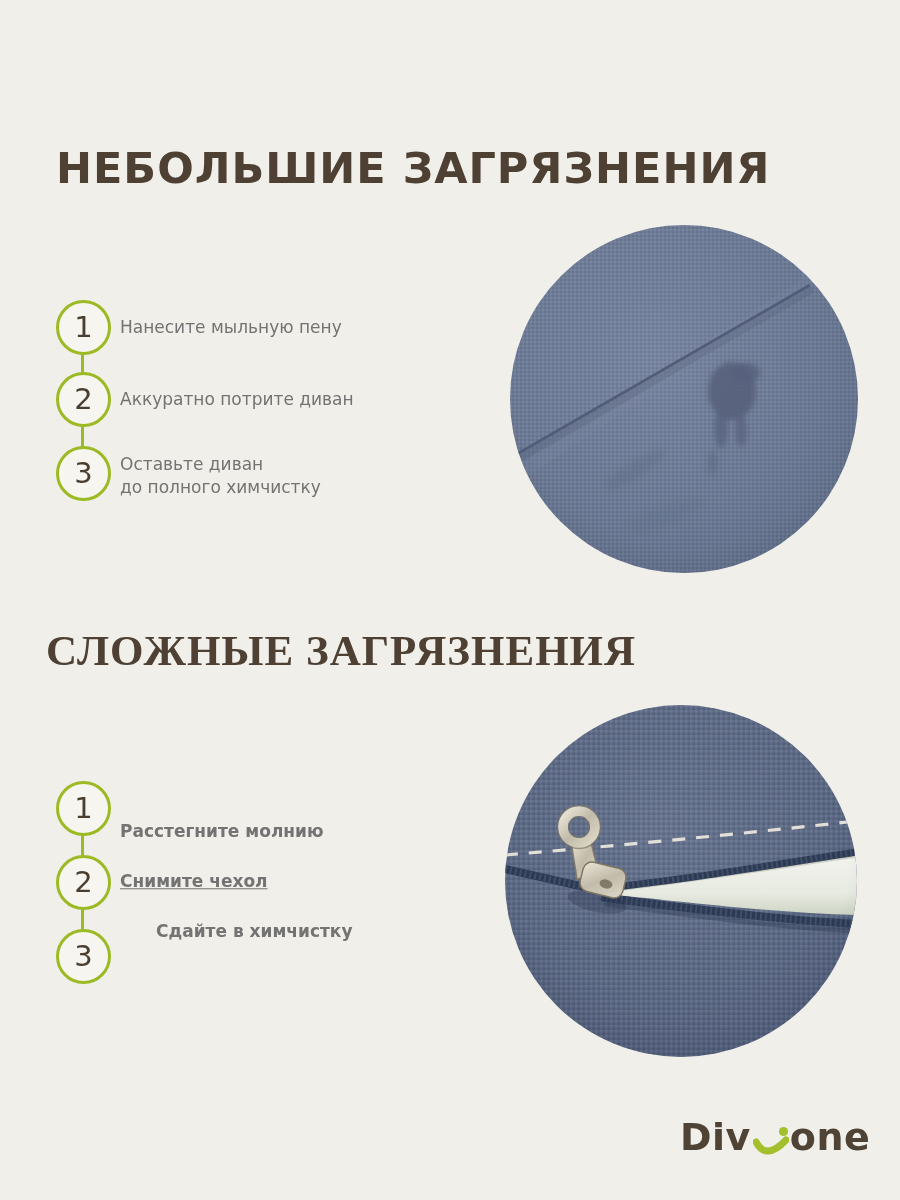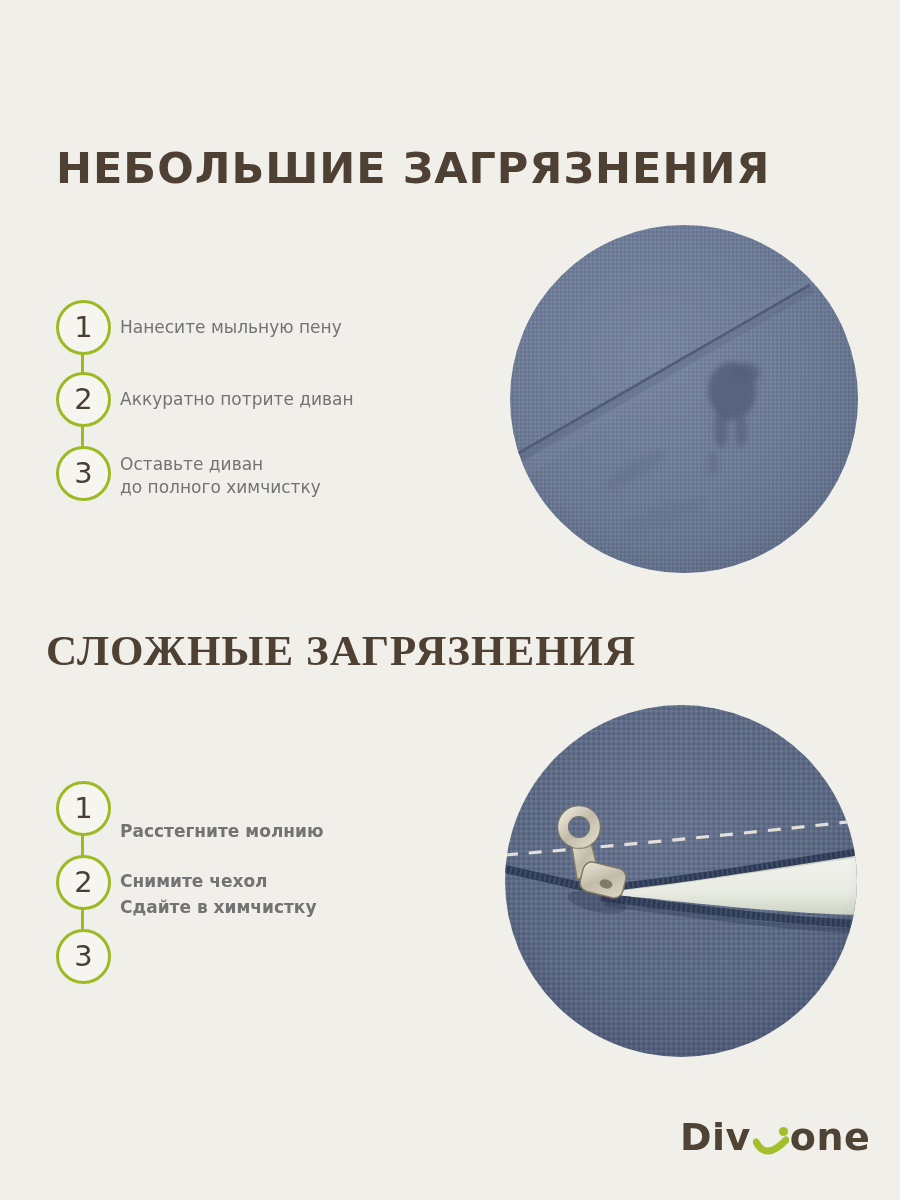--- a/index.html
+++ b/index.html
@@ -13,21 +13,21 @@
   .connector.c2{top:808px;height:148px;}
   .num-circle{position:absolute;width:49px;height:49px;border:3px solid #9cba24;border-radius:50%;
     background:#f6f5ef;display:flex;align-items:center;justify-content:center;z-index:1;}
   .num-circle span{font-size:29px;color:#4a3e31;font-weight:400;line-height:1;}
   .s1a{left:56px;top:300px;}.s1b{left:56px;top:372px;}.s1c{left:56px;top:446px;}
   .s2a{left:56px;top:781px;}.s2b{left:56px;top:855px;}.s2c{left:56px;top:929px;}
   .step-text{position:absolute;left:120px;transform:translateY(-50%);font-size:17px;color:#737373;
     line-height:1.38;white-space:pre-line;z-index:1;}
   .t-1a{top:328px;}.t-1b{top:400px;}.t-1c{top:476px;}
   .b2 .step-text,.step-text.bold{font-weight:700;}
-  .t-2a{top:817px;margin-top:15px;}.t-2b{top:882px;}.t-2c{top:908px;}
+  .t-2a{top:817px;margin-top:15px;}.t-2b{top:882px;text-decoration:underline;}.t-2c{top:932px;margin-left:36px;}
   .photo{position:absolute;border-radius:50%;overflow:hidden;z-index:1;}
   .photo.p1{left:510px;top:225px;width:348px;height:348px;}
   .photo.p2{left:505px;top:705px;width:352px;height:352px;}
   .photo svg{display:block;width:100%;height:100%;}
   .logo{position:absolute;left:680px;top:1118px;display:flex;align-items:center;
     font-weight:700;font-size:38px;color:#4f4336;letter-spacing:.5px;line-height:1;}
   .logo .smile{width:36px;height:36px;margin:0 1px -6px 2px;align-self:flex-end;}
 </style>
 </head>
 <body>

